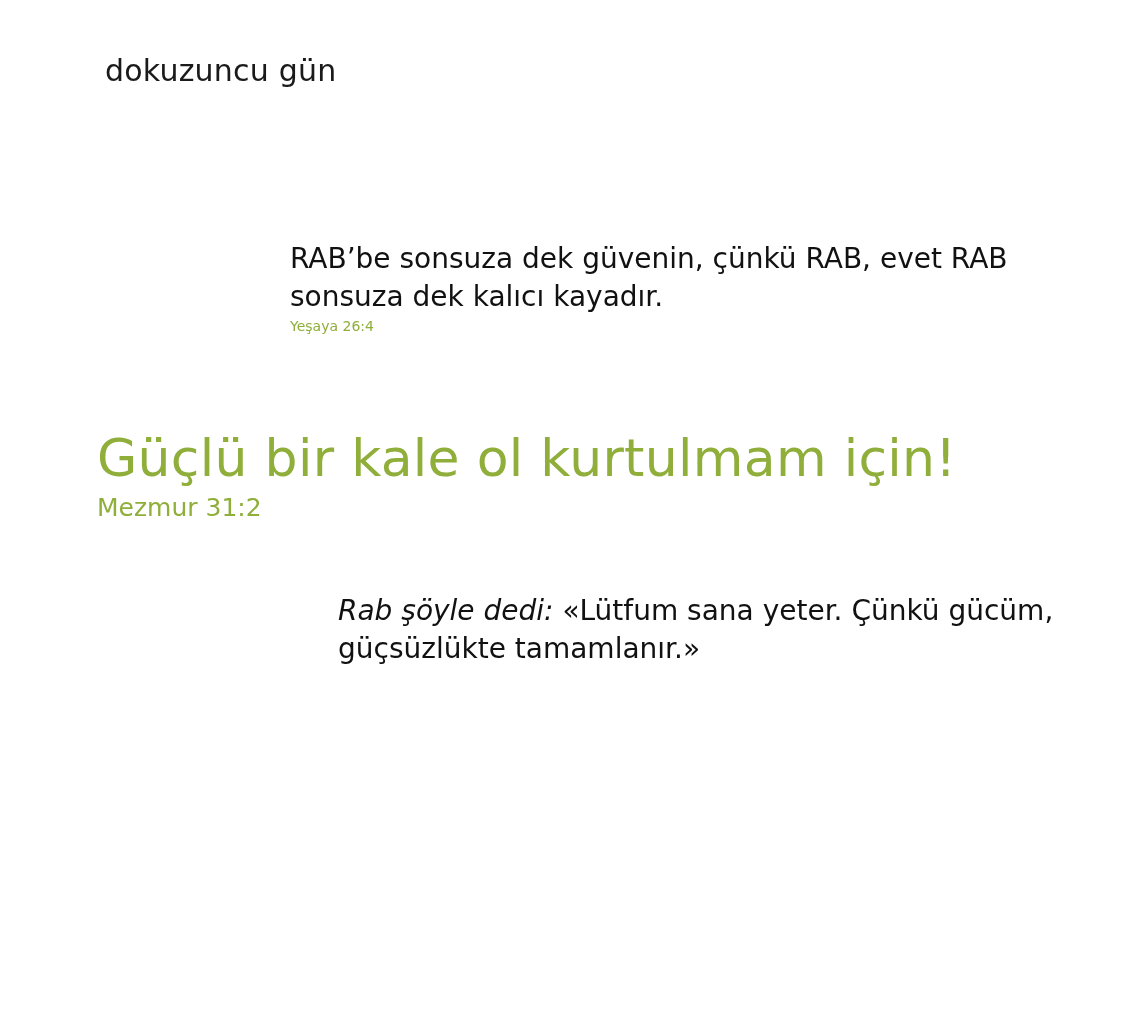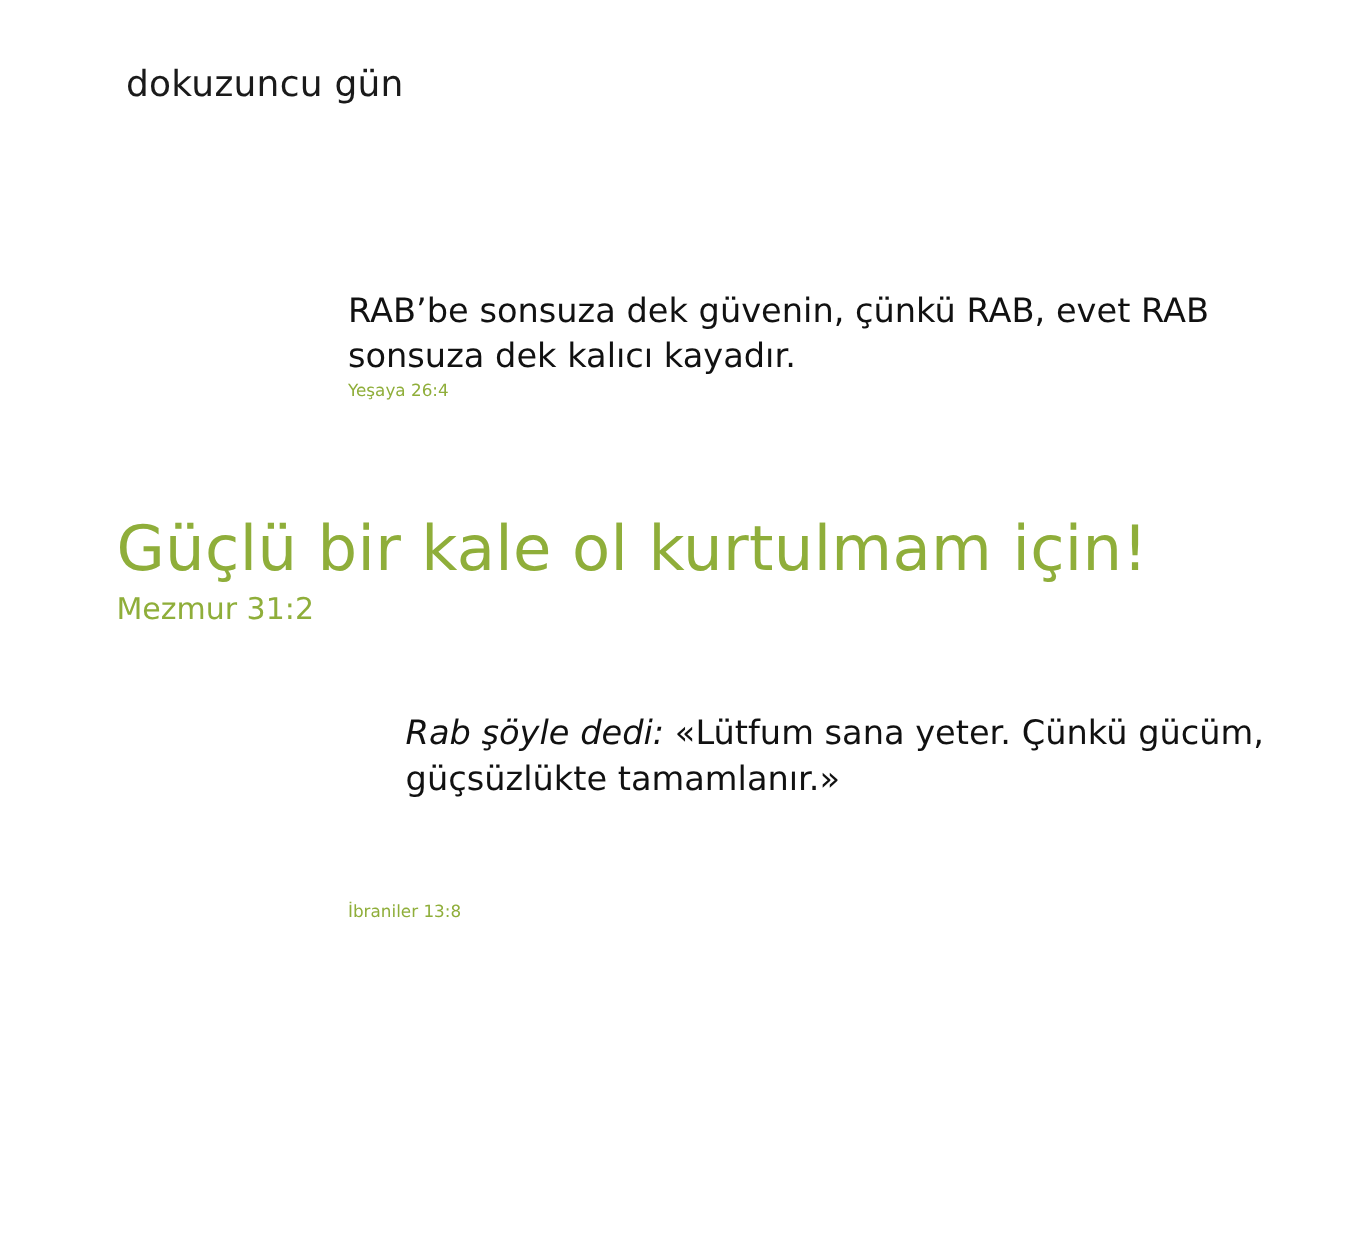--- a/index.html
+++ b/index.html
@@ -113,16 +113,15 @@
   <div class="verse-block" id="block-psalm">
     <div class="verse-text">Güçlü bir kale ol kurtulmam için!</div>
     <div class="verse-ref">Mezmur 31:2</div>
   </div>
 
   <div class="verse-block" id="block-corinthians">
     <div class="verse-text"><span class="lead-italic">Rab şöyle dedi:</span> <span>«Lütfum sana yeter. Çünkü gücüm, güçsüzlükte tamamlanır.»</span></div>
   </div>
 
   <div class="verse-block" id="block-hebrews">
-    <div class="verse-ref">İbraniler 13:8</div>
   </div>
 
 </div>
 
 </body></html>

